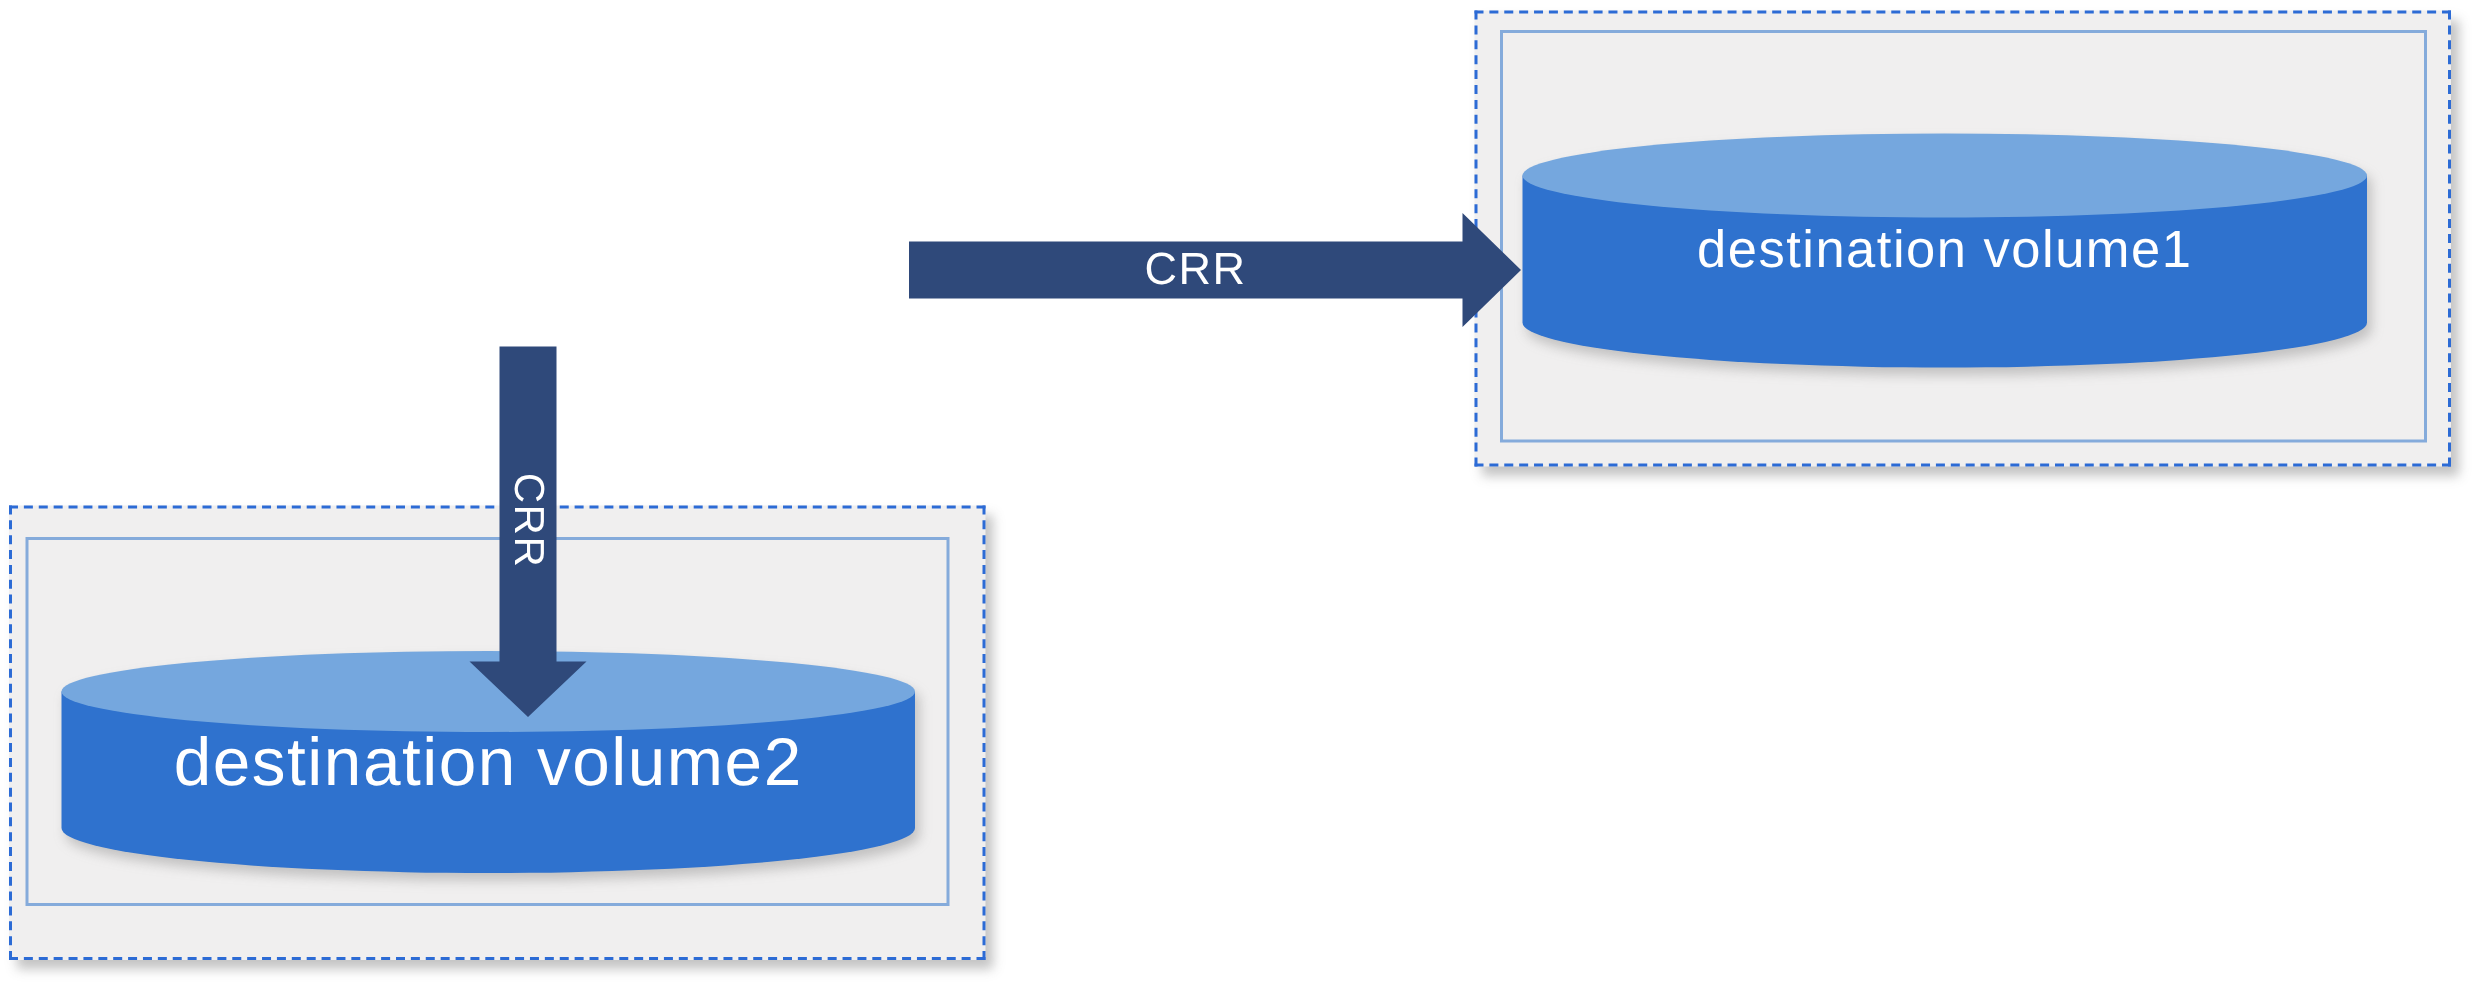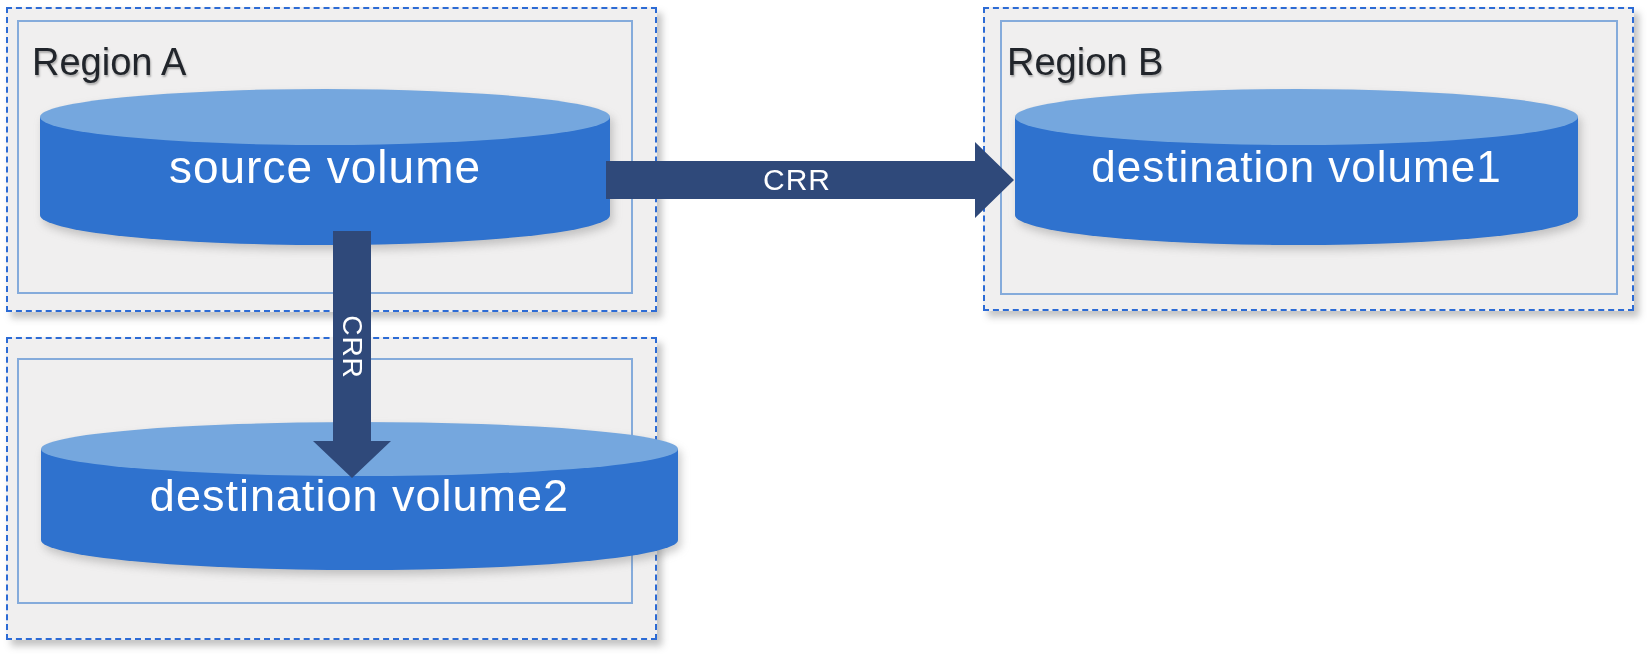--- a/index.html
+++ b/index.html
@@ -75,22 +75,22 @@
     z-index: 3;
   }
   .cyl-label {
     color: var(--volume-label-text, #FFFFFF);
     letter-spacing: 1px;
     white-space: nowrap;
   }
   .cyl-a { left: 32px; top: 80px; width: 570px; height: 156px; }
   .cyl-a .cyl-label { font-size: 46px; }
   .cyl-b { left: 30px; top: 80px; width: 563px; height: 156px; }
-  .cyl-b .cyl-label { font-size: 44px; }
-  .cyl-c { left: 33px; top: 83px; width: 637px; height: 148px; }
+  .cyl-b .cyl-label { font-size: 35px; }
+  .cyl-c { left: 33px; top: 95px; width: 569px; height: 148px; }
   .cyl-c .cyl-top { height: 54px; }
   .cyl-c .cyl-body { top: 27px; }
   .cyl-c .cyl-label-wrap { top: 27px; height: 94px; }
   .cyl-c .cyl-label { font-size: 45px; }
 
   
   .arrows {
     position: absolute;
     left: 0; top: 0;
     width: 1652px; height: 662px;
@@ -121,35 +121,23 @@
     font-size: 28px;
     letter-spacing: 1px;
     transform: rotate(90deg);
   }
 </style>
 </head>
 <body>
 
 <div class="canvas">
 
-  <div class="region region-a">
-    <div class="region-inner"></div>
-    <span class="region-label">Region A</span>
-    <div class="cylinder cyl-a">
-      <div class="cyl-top"></div>
-      <div class="cyl-body"></div>
-      <div class="cyl-label-wrap">
-        <span class="cyl-label">source volume</span>
-      </div>
-    </div>
-  </div>
 
   <div class="region region-b">
     <div class="region-inner"></div>
-    <span class="region-label">Region B</span>
     <div class="cylinder cyl-b">
       <div class="cyl-top"></div>
       <div class="cyl-body"></div>
       <div class="cyl-label-wrap">
         <span class="cyl-label">destination volume1</span>
       </div>
     </div>
   </div>
 
   <div class="region region-c">

